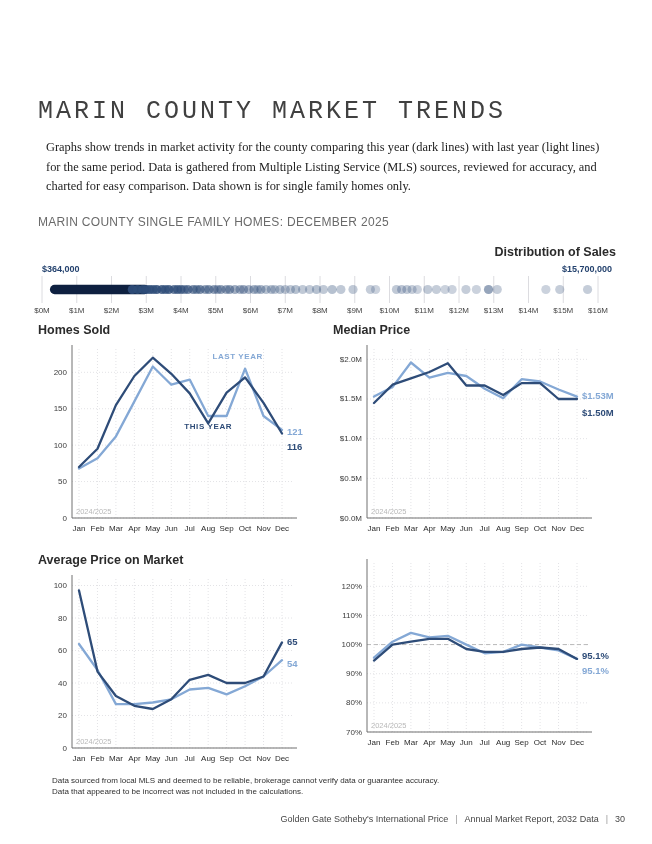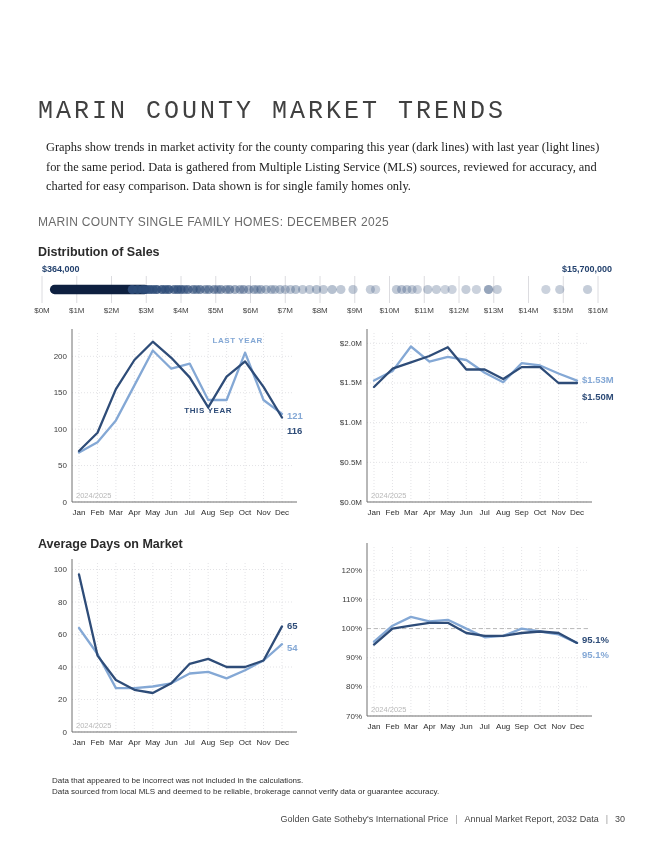--- a/index.html
+++ b/index.html
@@ -4,21 +4,21 @@
 <style>
   html,body{margin:0;padding:0;background:#ffffff;}
   .page{width:652px;height:844px;position:relative;background:#ffffff;overflow:hidden;
         font-family:"Liberation Sans",sans-serif;color:#1c1c1c;}
   .content{position:absolute;left:38px;top:97px;width:578px;}
   .doc-title{font-family:Liberation Mono, monospace;font-size:25px;font-weight:500;
              letter-spacing:3px;color:#404040;margin:0 0 12px 0;}
   .intro{font-family:"Liberation Serif",serif;font-size:12.4px;line-height:1.58;
          color:#1d1d1d;margin:0 0 18px 8px;}
   .subtitle{font-size:12px;color:#6a6a6a;letter-spacing:.3px;margin:0 0 16px 0;}
-  .section-title{font-size:12.5px;font-weight:bold;color:#2b2b2b;margin:0 0 4px 0;}
+  .section-title{font-size:12.5px;font-weight:bold;color:#2b2b2b;margin:0 0 4px 0;text-align:right;}
   .dist-wrap{margin:0 0 8px 0;}
   .chart-grid{display:grid;grid-template-columns:283px 283px;column-gap:12px;row-gap:8px;}
   figure.chart{margin:0;}
   .chart-title{font-size:12.5px;font-weight:bold;color:#2b2b2b;margin:0 0 2px 0;}
   svg{overflow:visible;display:block;}
   svg text{font-family:"Liberation Sans",sans-serif;}
   .footnote{position:absolute;left:52px;bottom:47px;font-size:8px;line-height:1.4;color:#2f2f2f;}
   .footer{position:absolute;right:27px;bottom:20px;font-size:9px;color:#474747;}
   .footer .divider{color:#999;padding:0 7px;}
 </style>
@@ -136,20 +136,21 @@
           <circle cx="507.875" cy="26.5" r="4.6" fill="#2e4c78" opacity="0.25"></circle>
           <circle cx="521.775" cy="26.5" r="4.6" fill="#2e4c78" opacity="0.28"></circle>
           <circle cx="549.5749999999999" cy="26.5" r="4.6" fill="#2e4c78" opacity="0.28"></circle>
           <text x="4" y="9" font-size="9" font-weight="bold" fill="#24426e">$364,000</text>
           <text x="574" y="9" text-anchor="end" font-size="9" font-weight="bold" fill="#24426e">$15,700,000</text>
         </svg>
     </section>
 
     <div class="chart-grid">
       <figure class="chart">
+        <h3 class="chart-title">Homes Sold</h3>
         <svg width="283" height="206">
             <line x1="41" y1="10" x2="41" y2="179" stroke="#e3e3e6" stroke-dasharray="1,2"></line>
             <line x1="59.45454545454545" y1="10" x2="59.45454545454545" y2="179" stroke="#e3e3e6" stroke-dasharray="1,2"></line>
             <line x1="77.9090909090909" y1="10" x2="77.9090909090909" y2="179" stroke="#e3e3e6" stroke-dasharray="1,2"></line>
             <line x1="96.36363636363636" y1="10" x2="96.36363636363636" y2="179" stroke="#e3e3e6" stroke-dasharray="1,2"></line>
             <line x1="114.81818181818181" y1="10" x2="114.81818181818181" y2="179" stroke="#e3e3e6" stroke-dasharray="1,2"></line>
             <line x1="133.27272727272725" y1="10" x2="133.27272727272725" y2="179" stroke="#e3e3e6" stroke-dasharray="1,2"></line>
             <line x1="151.72727272727272" y1="10" x2="151.72727272727272" y2="179" stroke="#e3e3e6" stroke-dasharray="1,2"></line>
             <line x1="170.1818181818182" y1="10" x2="170.1818181818182" y2="179" stroke="#e3e3e6" stroke-dasharray="1,2"></line>
             <line x1="188.63636363636363" y1="10" x2="188.63636363636363" y2="179" stroke="#e3e3e6" stroke-dasharray="1,2"></line>
@@ -183,20 +184,21 @@
             <text x="244" y="192" text-anchor="middle" font-size="8" fill="#2b2b2b">Dec</text>
             <polyline points="41.0,129.5 59.5,119.3 77.9,97.4 96.4,62.4 114.8,27.5 133.3,45.7 151.7,40.6 170.2,77.0 188.6,77.0 207.1,29.7 225.5,77.0 244.0,90.9" fill="none" stroke="#84a8d5" stroke-width="2.3" stroke-linejoin="round" stroke-linecap="round"></polyline>
             <polyline points="41.0,128.0 59.5,109.8 77.9,66.1 96.4,37.0 114.8,18.7 133.3,34.8 151.7,54.4 170.2,84.3 188.6,53.7 207.1,38.4 225.5,63.9 244.0,94.5" fill="none" stroke="#2e4c78" stroke-width="2.3" stroke-linejoin="round" stroke-linecap="round"></polyline>
             <text x="249" y="95.85775862068965" font-size="9.5" font-weight="bold" fill="#84a8d5">121</text>
             <text x="249" y="110.5" font-size="9.5" font-weight="bold" fill="#2e4c78">116</text>
             <text x="199.7090909090909" y="20.198275862068954" text-anchor="middle" font-size="8" font-weight="bold" letter-spacing=".6" fill="#84a8d5">LAST YEAR</text>
             <text x="170.1818181818182" y="90.12931034482759" text-anchor="middle" font-size="8" font-weight="bold" letter-spacing=".6" fill="#2e4c78">THIS YEAR</text>
           </svg>
       </figure>
       <figure class="chart">
+        <h3 class="chart-title">Median Price</h3>
         <svg width="283" height="206">
             <line x1="41" y1="10" x2="41" y2="179" stroke="#e3e3e6" stroke-dasharray="1,2"></line>
             <line x1="59.45454545454545" y1="10" x2="59.45454545454545" y2="179" stroke="#e3e3e6" stroke-dasharray="1,2"></line>
             <line x1="77.9090909090909" y1="10" x2="77.9090909090909" y2="179" stroke="#e3e3e6" stroke-dasharray="1,2"></line>
             <line x1="96.36363636363636" y1="10" x2="96.36363636363636" y2="179" stroke="#e3e3e6" stroke-dasharray="1,2"></line>
             <line x1="114.81818181818181" y1="10" x2="114.81818181818181" y2="179" stroke="#e3e3e6" stroke-dasharray="1,2"></line>
             <line x1="133.27272727272725" y1="10" x2="133.27272727272725" y2="179" stroke="#e3e3e6" stroke-dasharray="1,2"></line>
             <line x1="151.72727272727272" y1="10" x2="151.72727272727272" y2="179" stroke="#e3e3e6" stroke-dasharray="1,2"></line>
             <line x1="170.1818181818182" y1="10" x2="170.1818181818182" y2="179" stroke="#e3e3e6" stroke-dasharray="1,2"></line>
             <line x1="188.63636363636363" y1="10" x2="188.63636363636363" y2="179" stroke="#e3e3e6" stroke-dasharray="1,2"></line>
@@ -228,21 +230,21 @@
             <text x="207.09090909090907" y="192" text-anchor="middle" font-size="8" fill="#2b2b2b">Oct</text>
             <text x="225.54545454545453" y="192" text-anchor="middle" font-size="8" fill="#2b2b2b">Nov</text>
             <text x="244" y="192" text-anchor="middle" font-size="8" fill="#2b2b2b">Dec</text>
             <polyline points="41.0,57.6 59.5,48.1 77.9,23.5 96.4,38.6 114.8,33.8 133.3,37.0 151.7,49.7 170.2,59.2 188.6,40.2 207.1,42.5 225.5,50.5 244.0,57.6" fill="none" stroke="#84a8d5" stroke-width="2.3" stroke-linejoin="round" stroke-linecap="round"></polyline>
             <polyline points="41.0,64.0 59.5,45.7 77.9,39.4 96.4,33.0 114.8,24.3 133.3,46.5 151.7,46.5 170.2,56.0 188.6,44.1 207.1,44.1 225.5,60.0 244.0,60.0" fill="none" stroke="#2e4c78" stroke-width="2.3" stroke-linejoin="round" stroke-linecap="round"></polyline>
             <text x="249" y="59.6056338028169" font-size="9.5" font-weight="bold" fill="#84a8d5">$1.53M</text>
             <text x="249" y="76.98591549295773" font-size="9.5" font-weight="bold" fill="#2e4c78">$1.50M</text>
           </svg>
       </figure>
       <figure class="chart">
-        <h3 class="chart-title">Average Days on Market</h3>
+        <h3 class="chart-title">Average Price on Market</h3>
         <svg width="283" height="206">
             <line x1="41" y1="10" x2="41" y2="179" stroke="#e3e3e6" stroke-dasharray="1,2"></line>
             <line x1="59.45454545454545" y1="10" x2="59.45454545454545" y2="179" stroke="#e3e3e6" stroke-dasharray="1,2"></line>
             <line x1="77.9090909090909" y1="10" x2="77.9090909090909" y2="179" stroke="#e3e3e6" stroke-dasharray="1,2"></line>
             <line x1="96.36363636363636" y1="10" x2="96.36363636363636" y2="179" stroke="#e3e3e6" stroke-dasharray="1,2"></line>
             <line x1="114.81818181818181" y1="10" x2="114.81818181818181" y2="179" stroke="#e3e3e6" stroke-dasharray="1,2"></line>
             <line x1="133.27272727272725" y1="10" x2="133.27272727272725" y2="179" stroke="#e3e3e6" stroke-dasharray="1,2"></line>
             <line x1="151.72727272727272" y1="10" x2="151.72727272727272" y2="179" stroke="#e3e3e6" stroke-dasharray="1,2"></line>
             <line x1="170.1818181818182" y1="10" x2="170.1818181818182" y2="179" stroke="#e3e3e6" stroke-dasharray="1,2"></line>
             <line x1="188.63636363636363" y1="10" x2="188.63636363636363" y2="179" stroke="#e3e3e6" stroke-dasharray="1,2"></line>
@@ -327,20 +329,20 @@
             <polyline points="41.0,104.7 59.5,88.7 77.9,79.9 96.4,84.3 114.8,82.8 133.3,91.6 151.7,100.3 170.2,98.9 188.6,91.6 207.1,94.5 225.5,97.4 244.0,105.9" fill="none" stroke="#84a8d5" stroke-width="2.3" stroke-linejoin="round" stroke-linecap="round"></polyline>
             <polyline points="41.0,107.6 59.5,91.6 77.9,88.7 96.4,85.8 114.8,85.8 133.3,96.0 151.7,98.9 170.2,98.9 188.6,96.0 207.1,94.5 225.5,96.0 244.0,105.9" fill="none" stroke="#2e4c78" stroke-width="2.3" stroke-linejoin="round" stroke-linecap="round"></polyline>
             <text x="249" y="105.86379310344829" font-size="9.5" font-weight="bold" fill="#2e4c78">95.1%</text>
             <text x="249" y="120.86379310344829" font-size="9.5" font-weight="bold" fill="#84a8d5">95.1%</text>
           </svg>
       </figure>
     </div>
   </div>
 
   <div class="footnote">
+    <div>Data sourced from local MLS and deemed to be reliable, brokerage cannot verify data or guarantee accuracy.</div>
     <div>Data that appeared to be incorrect was not included in the calculations.</div>
-    <div>Data sourced from local MLS and deemed to be reliable, brokerage cannot verify data or guarantee accuracy.</div>
   </div>
 
   <div class="footer">
     <span>Golden Gate Sotheby's International Price</span><span class="divider">|</span><span>Annual Market Report, 2032 Data</span><span class="divider">|</span><span>30</span>
   </div>
 </div>
 
 </body></html>

